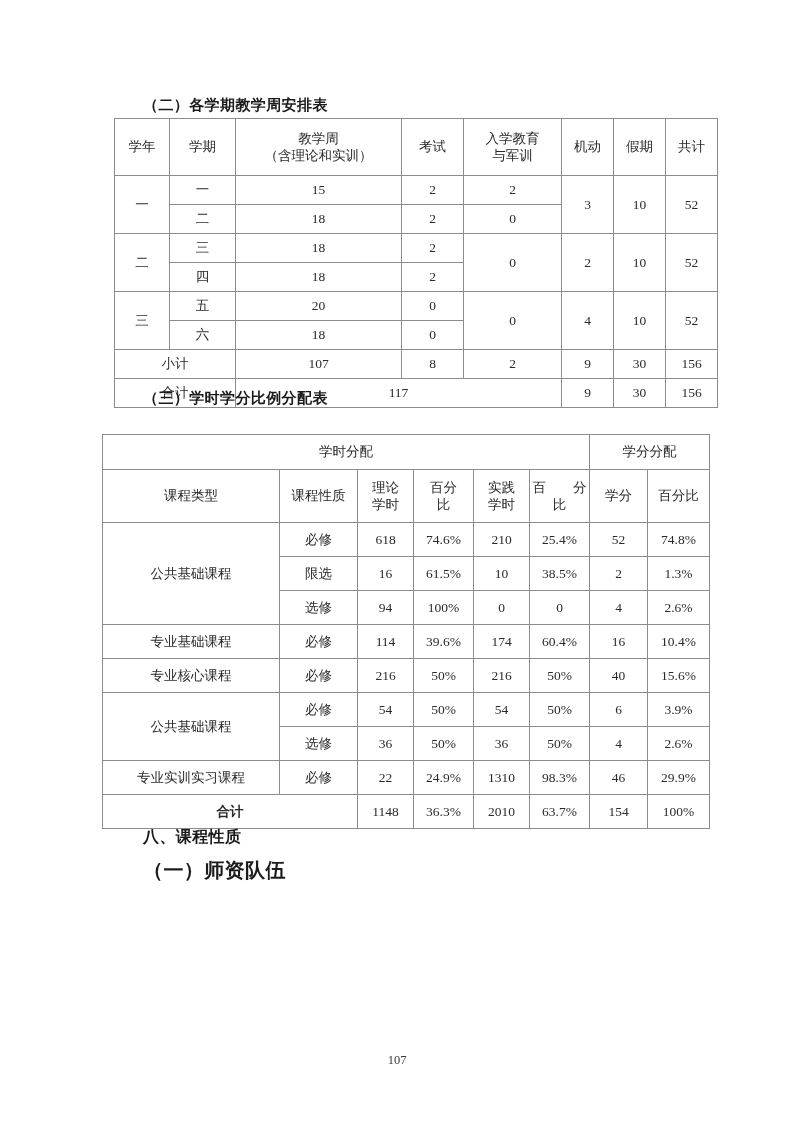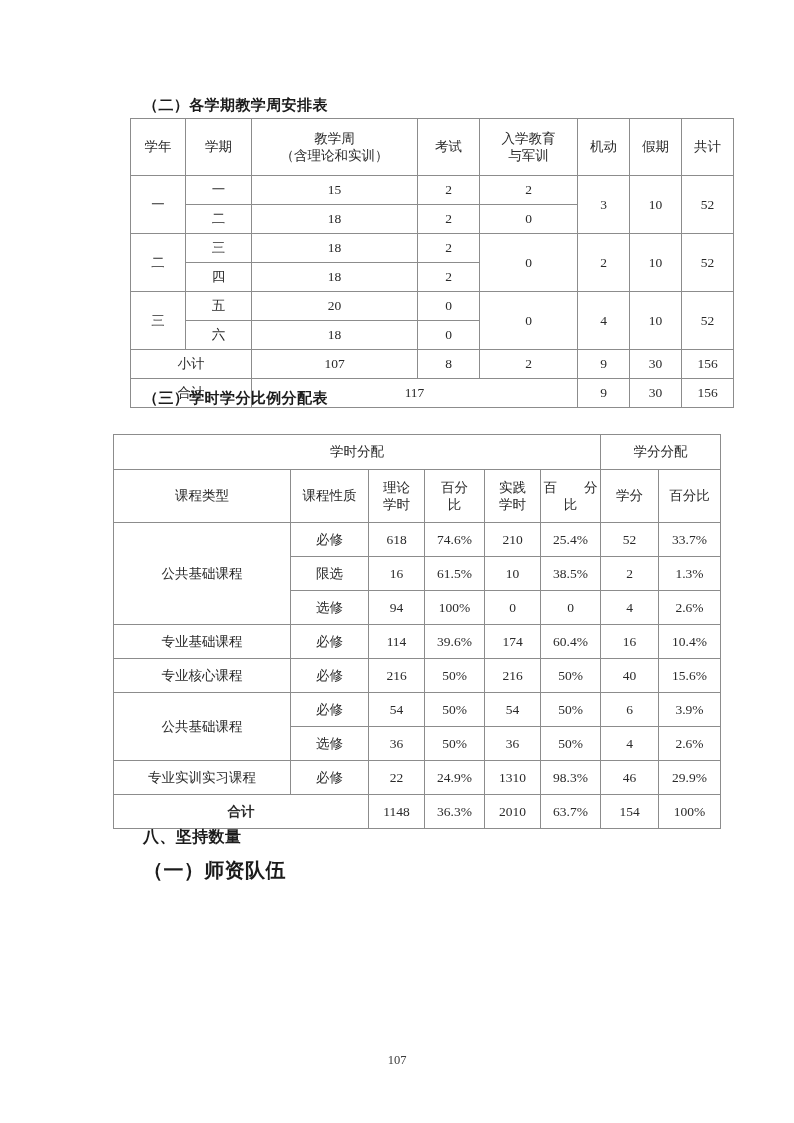--- a/index.html
+++ b/index.html
@@ -54,30 +54,30 @@
     font-family: "Liberation Serif", "DejaVu Serif", serif;
   }
   table.doc td.num {
     font-family: "Liberation Serif", "DejaVu Serif", serif;
   }
   td.bold { font-weight: bold; }
   .two-line { line-height: 1.3; margin-top: 28px; }
 
   
   #table-weeks {
-    left: 130px;
+    left: 114px;
     top: 118px;
     width: 553px;
   }
   #table-weeks td { height: 28px; }
   #table-weeks td.hdr { height: 56px; }
 
   
   #table-hours {
-    left: 113px;
+    left: 102px;
     top: 434px;
     width: 607px;
   }
   #table-hours td { height: 33px; }
   #table-hours td.grouphdr { height: 34px; }
   #table-hours td.colhdr { height: 52px; }
 
   
   .body-text {
     position: absolute;
@@ -254,21 +254,21 @@
       </tr>
 
       <tr>
         <td rowspan="3">公共基础课程</td>
         <td>必修</td>
         <td class="num">618</td>
         <td class="num">74.6%</td>
         <td class="num">210</td>
         <td class="num">25.4%</td>
         <td class="num">52</td>
-        <td class="num">33.7%</td>
+        <td class="num">74.8%</td>
       </tr>
       <tr>
         <td>限选</td>
         <td class="num">16</td>
         <td class="num">61.5%</td>
         <td class="num">10</td>
         <td class="num">38.5%</td>
         <td class="num">2</td>
         <td class="num">1.3%</td>
       </tr>
@@ -340,19 +340,19 @@
         <td class="num">1148</td>
         <td class="num">36.3%</td>
         <td class="num">2010</td>
         <td class="num">63.7%</td>
         <td class="num">154</td>
         <td class="num">100%</td>
       </tr>
     </tbody>
   </table>
 
-  <div class="sec-heading h-big">八、坚持数量</div>
+  <div class="sec-heading h-big">八、课程性质</div>
   <div class="sec-heading h-sub">（一）师资队伍</div>
 
 
   <div class="page-number">107</div>
 
 </div>
 
 </body></html>

